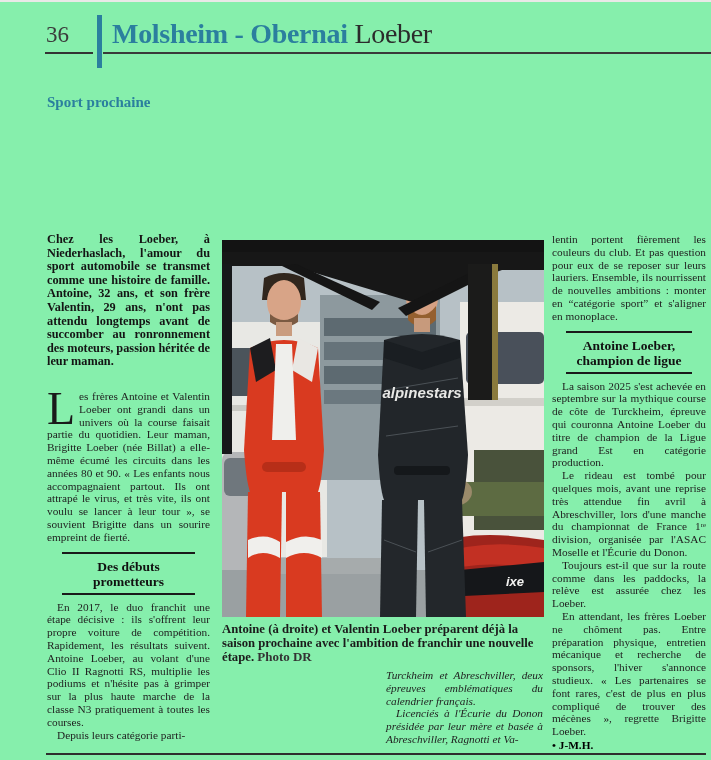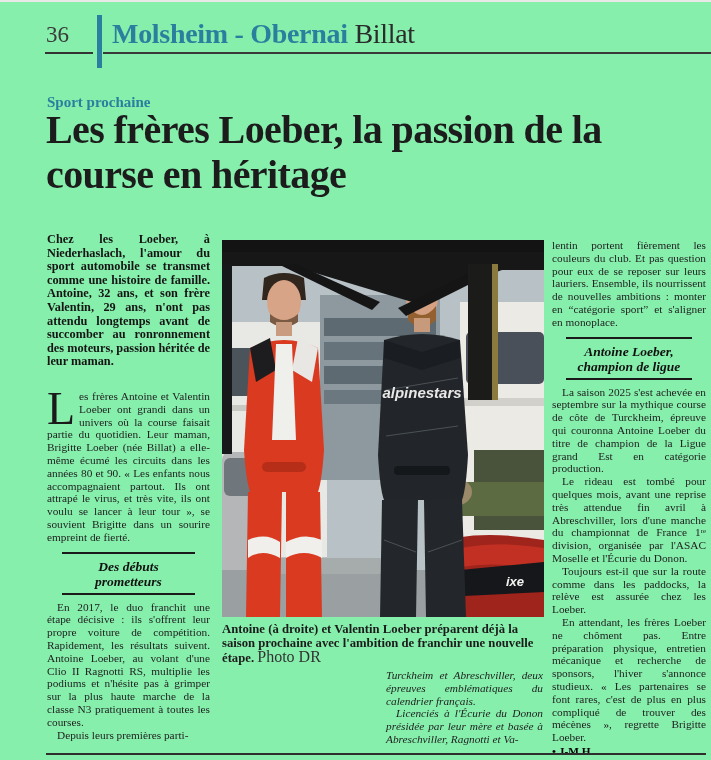--- a/index.html
+++ b/index.html
@@ -21,67 +21,66 @@
   
   .kicker { position:absolute; left:47px; top:92px; font-size:15px; font-weight:bold; }
   .headline { position:absolute; left:46px; top:105px; width:618px; font-size:40px; font-weight:bold;
               line-height:45px; color:#1c1c1c; letter-spacing:-0.6px; }
   
   .body-text { font-size:11.3px; line-height:12.8px; text-align:justify; color:#1e1e1e; }
   .para-indent { text-indent:10px; }
   .lead { position:absolute; left:47px; top:231px; width:163px;
           font-weight:bold; font-size:12.3px; line-height:13.6px; text-align:justify; color:#141414; }
   .left-col { position:absolute; left:47px; top:388px; width:163px; }
-  .right-col { position:absolute; left:552px; top:237px; width:154px; }
+  .right-col { position:absolute; left:552px; top:231px; width:154px; }
   .dropcap::first-letter { float:left; font-size:46px; line-height:36px; padding:1px 4px 0 0; color:#1a1a1a; }
   .subhead-block { margin:8px 0 6px; }
   .subhead-rule { height:2px; background:#1a1a1a; width:82%; margin:0 auto; }
   .subhead-title { font-weight:bold; font-size:13.5px; line-height:15px; text-align:center;
-                   padding:5px 0 4px; color:#111; margin:0 auto;font-style:italic; }
+                   padding:5px 0 4px; color:#111; margin:0 auto; }
   .subhead-title.narrow { width:110px; }
   .subhead-title.wide { width:130px; }
   .byline { font-weight:bold; font-size:11.3px; line-height:13px; margin-top:1px; }
   
   .photo-wrap { position:absolute; left:222px; top:238px; width:322px; height:377px; overflow:hidden; }
   .photo-wrap svg { display:block; }
   .caption { position:absolute; left:222px; top:620px; width:327px;
              font-weight:bold; font-size:12.7px; line-height:14.2px; color:#1b1b1b; text-align:left; }
-  .caption .credit { font-weight:normal; font-size:16px; color:#333; }
+  .caption .credit { font-weight:bold; font-size:13px; color:#333; }
   .midcol-left  { position:absolute; left:222px; top:667px; width:157px; }
   .midcol-right { position:absolute; left:386px; top:667px; width:157px;font-style:italic; }
   .bottom-rule { position:absolute; left:46px; top:751px; width:660px; height:2px; background:#2e2e2e; }
 </style>
 </head>
 <body>
 
 <div class="page">
 
   <div class="page-number">36</div>
   <div class="pagenum-rule"></div>
   <div class="teal-bar" style="background:#2b7f9e;"></div>
   <div class="section-title">
     <span class="section-bold" style="color:#2b7f9e;">Molsheim - Obernai</span>
-    <span class="section-regular">Billat</span>
+    <span class="section-regular">Loeber</span>
   </div>
   <div class="header-rule"></div>
 
   <div class="kicker" style="color:#2b7f9e;">Sport prochaine</div>
-  <h1 class="headline">Les frères Loeber, la passion de la course en héritage</h1>
 
   <div class="lead">Chez les Loeber, à Niederhaslach, l'amour du sport automobile se transmet comme une histoire de famille. Antoine, 32 ans, et son frère Valentin, 29 ans, n'ont pas attendu longtemps avant de succomber au ronronnement des moteurs, passion héritée de leur maman.</div>
 
   <div class="left-col">
     <p class="body-text dropcap">Les frères Antoine et Valentin Loeber ont grandi dans un univers où la course faisait partie du quotidien. Leur maman, Brigitte Loeber (née Billat) a elle-même écumé les circuits dans les années 80 et 90. « Les enfants nous accompagnaient partout. Ils ont attrapé le virus, et très vite, ils ont voulu se lancer à leur tour », se souvient Brigitte dans un sourire empreint de fierté.</p>
     <div class="subhead-block">
       <div class="subhead-rule"></div>
       <div class="subhead-title narrow">Des débuts prometteurs</div>
       <div class="subhead-rule"></div>
     </div>
     <p class="body-text para-indent">En 2017, le duo franchit une étape décisive : ils s'offrent leur propre voiture de compétition. Rapidement, les résultats suivent. Antoine Loeber, au volant d'une Clio II Ragnotti RS, multiplie les podiums et n'hésite pas à grimper sur la plus haute marche de la classe N3 pratiquement à toutes les courses.</p>
-    <p class="body-text para-indent">Depuis leurs premières parti-</p>
+    <p class="body-text para-indent">Depuis leurs catégorie parti-</p>
   </div>
 
   <div class="photo-wrap">
     <svg width="322" height="377" viewBox="0 0 322 377" xmlns="http://www.w3.org/2000/svg">
 
       <rect x="0" y="0" width="322" height="377" fill="#b7c1c6"></rect>
 
       <g>
         <rect x="0" y="82" width="105" height="235" fill="#e8e8e4"></rect>
         <rect x="4" y="108" width="70" height="48" rx="6" fill="#4b545b"></rect>

